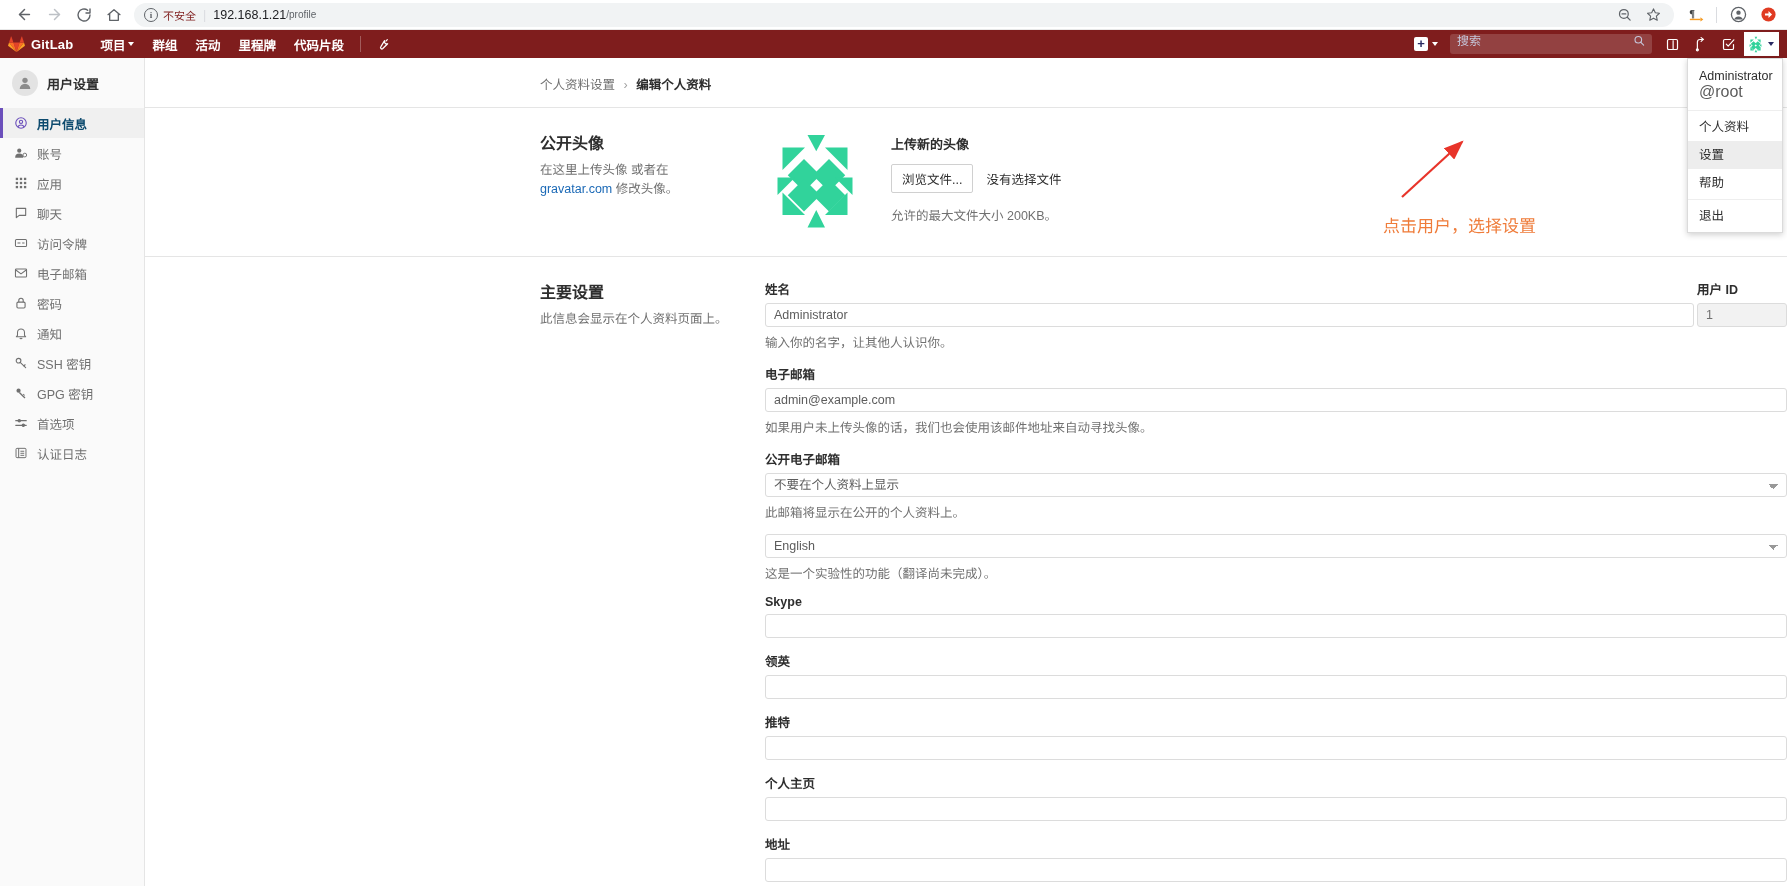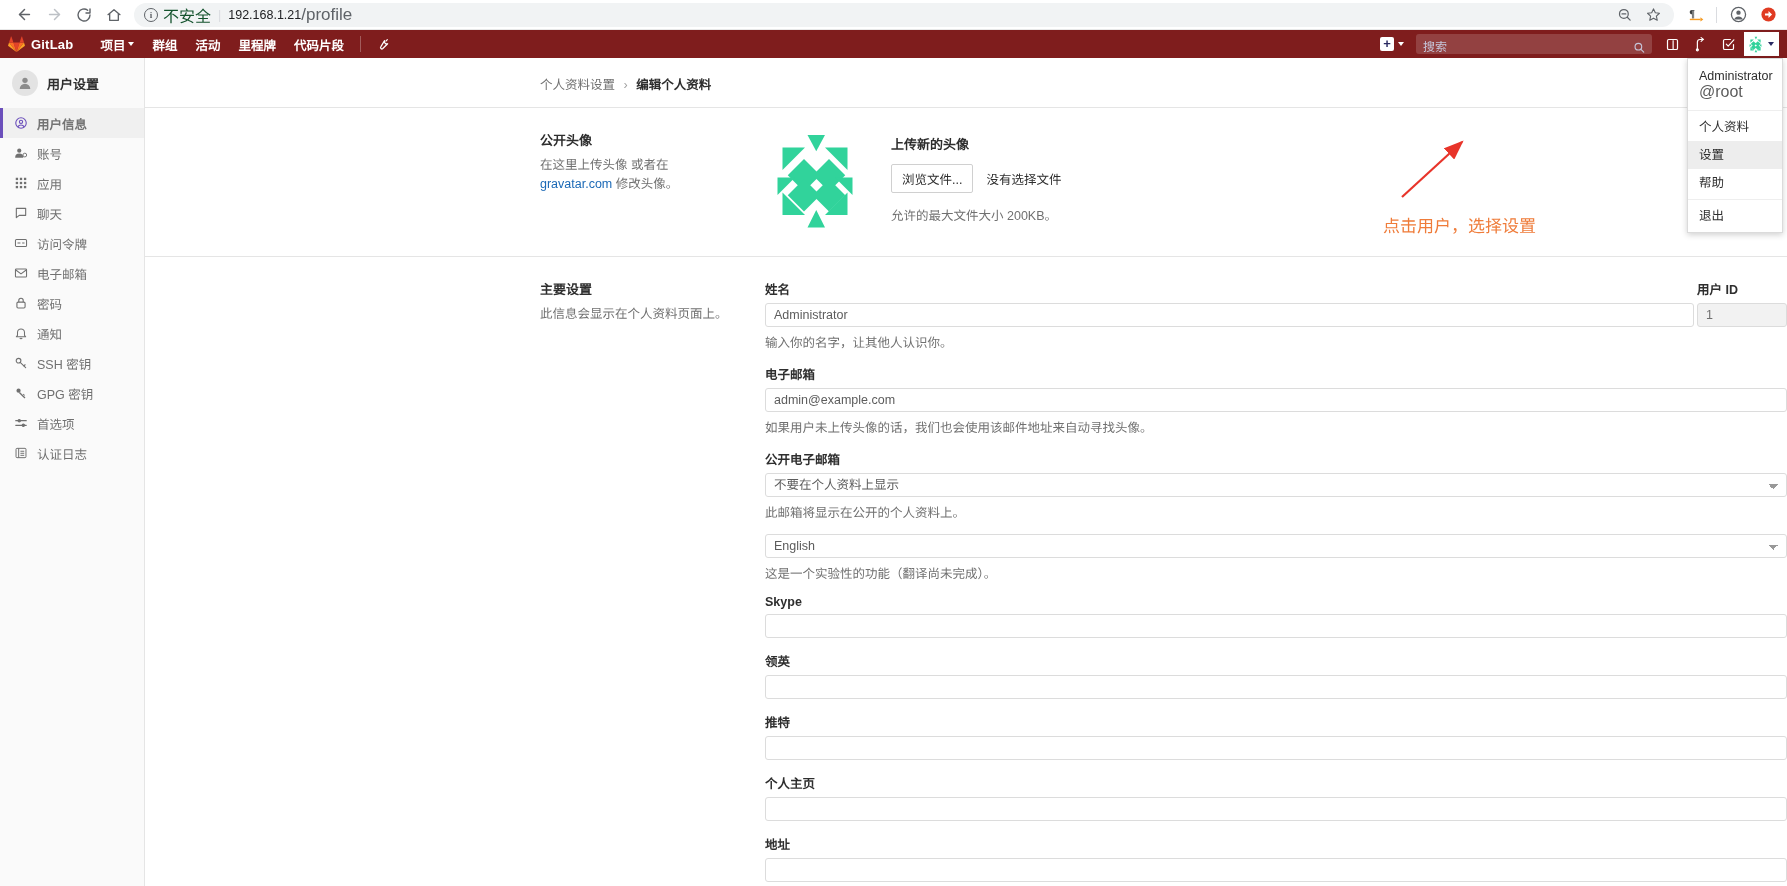--- a/index.html
+++ b/index.html
@@ -38,24 +38,24 @@
     position: relative;
   }
   .info-icon {
     width: 14px; height: 14px; flex: 0 0 14px;
     border: 1.2px solid #5f6368; border-radius: 50%;
     color: #5f6368; font-size: 9px; font-weight: bold;
     display: flex; align-items: center; justify-content: center;
     font-family: "Liberation Serif", serif;
     margin-right: 5px;
   }
-  .not-secure { color: #14532d; font-size: 16px; margin-right: 7px; }
+  .not-secure { color: #7f1d1d; font-size: 11px; margin-right: 7px; }
   .url-sep { color: #dadce0; margin-right: 7px; }
   .url-host { color: #202124; font-size: 12.5px; }
-  .url-path { color: #5f6368; font-size: 17px; }
+  .url-path { color: #5f6368; font-size: 10px; }
 
   .omni-right { margin-left: auto; display: flex; align-items: center; gap: 11px; padding-right: 2px; }
   .icon-btn {
     width: 18px; height: 18px;
     display: flex; align-items: center; justify-content: center;
     color: #5f6368; cursor: pointer;
   }
   .tool-icons { display: flex; align-items: center; gap: 12px; margin-left: 4px; }
   .vert-sep { width: 1px; height: 16px; background: #dadce0; }
 
@@ -93,24 +93,24 @@
     display: flex; align-items: center; gap: 4px;
     color: #fff; padding: 0 8px; cursor: pointer;
   }
   .plus-sq {
     width: 14px; height: 14px; background: #fff; color: #292961;
     border-radius: 2px; font-size: 13px; line-height: 12px;
     display: flex; align-items: center; justify-content: center;
     font-weight: bold;
   }
   .gl-search {
-    width: 236px; height: 20px;
+    width: 202px; height: 20px;
     background: rgba(255,255,255,.16);
     border-radius: 3px;
-    display: flex; align-items: flex-end;
+    display: flex; align-items: flex-start;
     padding: 0 7px;
     margin: 0 6px 0 4px;
     cursor: text;
   }
   .gl-search input {
     background: transparent; border: none; outline: none;
     color: #fff; font-size: 12px; width: 100%;
     font-family: inherit;
   }
   .gl-search input::placeholder { color: #c6c6da; }
@@ -189,21 +189,21 @@
   .side-head-title { font-size: 13px; font-weight: bold; color: #2e2e2e; }
   .side-list { list-style: none; }
   .side-item {
     display: flex; align-items: center; gap: 9px;
     padding: 8px 10px 8px 13px;
     font-size: 12.5px; color: #707070;
     cursor: pointer; position: relative;
     height: 30px;
   }
   .side-item.active {
-    background: #f0f0f0; color: #737373; font-weight: bold;
+    background: #f0f0f0; color: #0c4a6e; font-weight: bold;
   }
   .side-item.active::before {
     content: ''; position: absolute; left: 0; top: 0; bottom: 0;
     width: 3px; background: #6b4fbb;
   }
   .side-ico {
     width: 15px; height: 15px; flex: 0 0 15px;
     display: flex; align-items: center; justify-content: center;
     color: inherit;
   }
@@ -222,21 +222,21 @@
   .bc-link { color: #707070; cursor: pointer; }
   .bc-sep { margin: 0 5px; color: #a0a0a0; }
   .bc-current { color: #2e2e2e; font-weight: bold; }
 
   .section {
     display: flex;
     padding: 0 0 0 395px;
     border-top: 1px solid #e5e5e5;
   }
   .sec-left { width: 225px; flex: 0 0 225px; padding: 22px 22px 24px 0; }
-  .sec-title { font-size: 13px; font-weight: bold; color: #2e2e2e; margin-bottom: 7px; }
+  .sec-title { font-size: 16px; font-weight: bold; color: #2e2e2e; margin-bottom: 7px; }
   .sec-desc { font-size: 12.5px; color: #707070; line-height: 19px; }
   .sec-desc a { color: #1b69b6; text-decoration: none; }
   .sec-right { flex: 1; padding: 22px 0 26px 0; display: flex; }
 
   
   .avatar-row { display: flex; align-items: flex-start; gap: 26px; }
   .big-avatar {
     width: 100px; height: 100px; border-radius: 50%;
     overflow: hidden; flex: 0 0 100px;
   }

